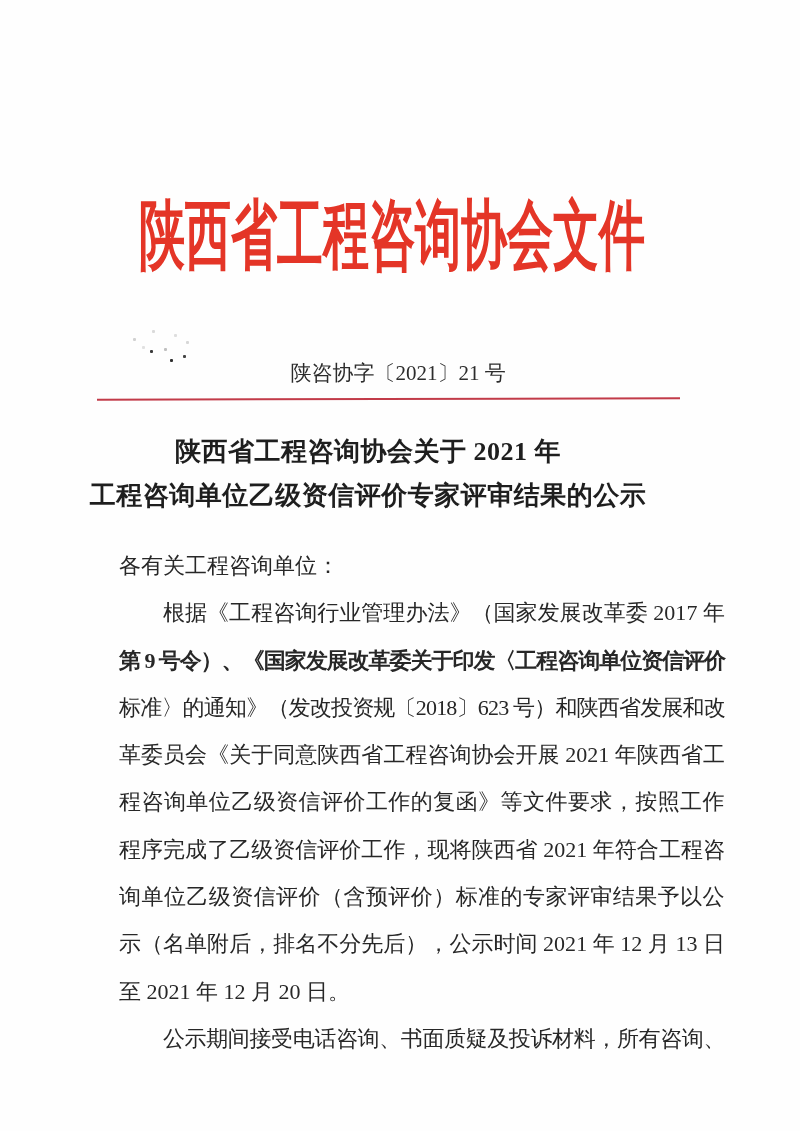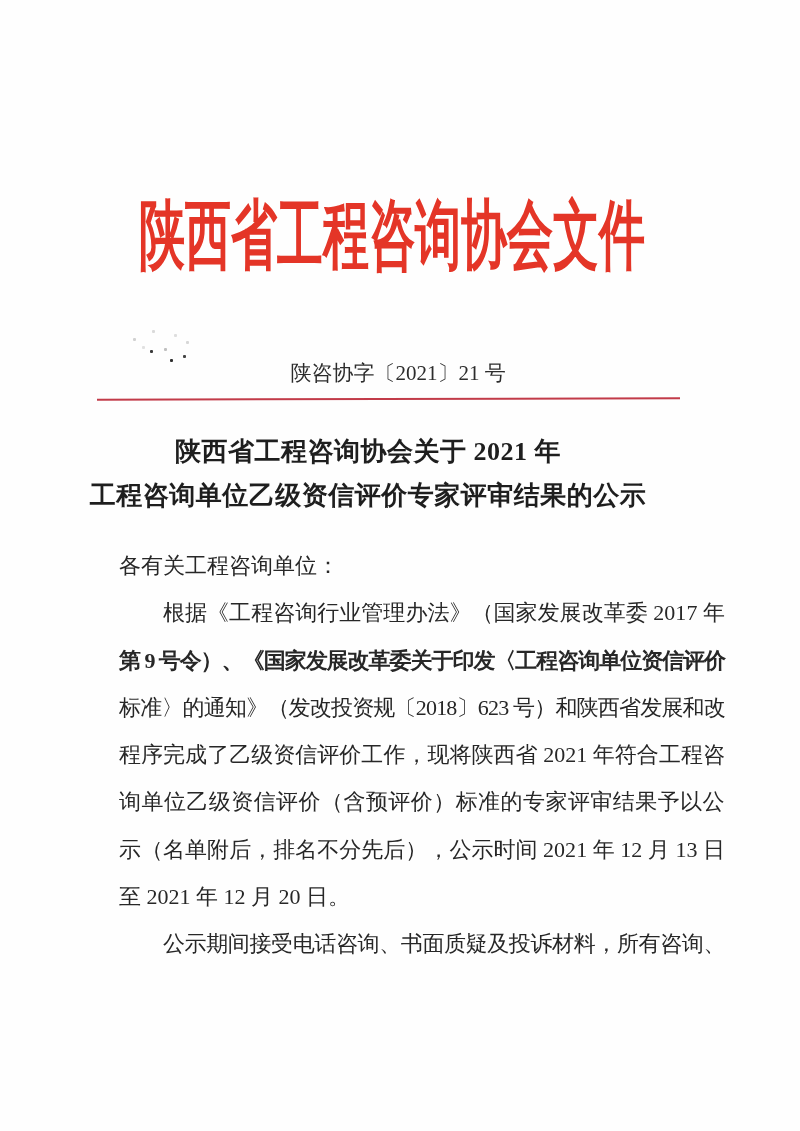--- a/index.html
+++ b/index.html
@@ -101,20 +101,22 @@
   <div class="notice-title">
     <div>陕西省工程咨询协会关于 2021 年</div>
     <div>工程咨询单位乙级资信评价专家评审结果的公示</div>
   </div>
 
   <div class="body-block">
     <div class="bline"><span>各有关工程咨询单位：</span></div>
     <div class="bline j ind"><span style="letter-spacing: 0.0344828px;">根据《工程咨询行业管理办法》（国家发展改革委 2017 年</span></div>
     <div class="bline j"><span style="letter-spacing: -1.03226px; font-weight: bold;">第 9 号令）、《国家发展改革委关于印发〈工程咨询单位资信评价</span></div>
     <div class="bline j"><span style="letter-spacing: -0.80303px;">标准〉的通知》（发改投资规〔2018〕623 号）和陕西省发展和改</span></div>
+    <div class="bline j"><span style="letter-spacing: 0.0322581px;">革委员会《关于同意陕西省工程咨询协会开展 2021 年陕西省工</span></div>
+    <div class="bline j"><span style="letter-spacing: 0.444444px;">程咨询单位乙级资信评价工作的复函》等文件要求，按照工作</span></div>
     <div class="bline j"><span style="letter-spacing: 0.0322581px;">程序完成了乙级资信评价工作，现将陕西省 2021 年符合工程咨</span></div>
     <div class="bline j"><span style="letter-spacing: 0.444444px;">询单位乙级资信评价（含预评价）标准的专家评审结果予以公</span></div>
     <div class="bline j"><span style="letter-spacing: 0.0277778px; text-align: center;">示（名单附后，排名不分先后），公示时间 2021 年 12 月 13 日</span></div>
     <div class="bline"><span>至 2021 年 12 月 20 日。</span></div>
     <div class="bline j ind"><span style="letter-spacing: -0.384615px;">公示期间接受电话咨询、书面质疑及投诉材料，所有咨询、</span></div>
   </div>
 
 </div>
 
 </body></html>

